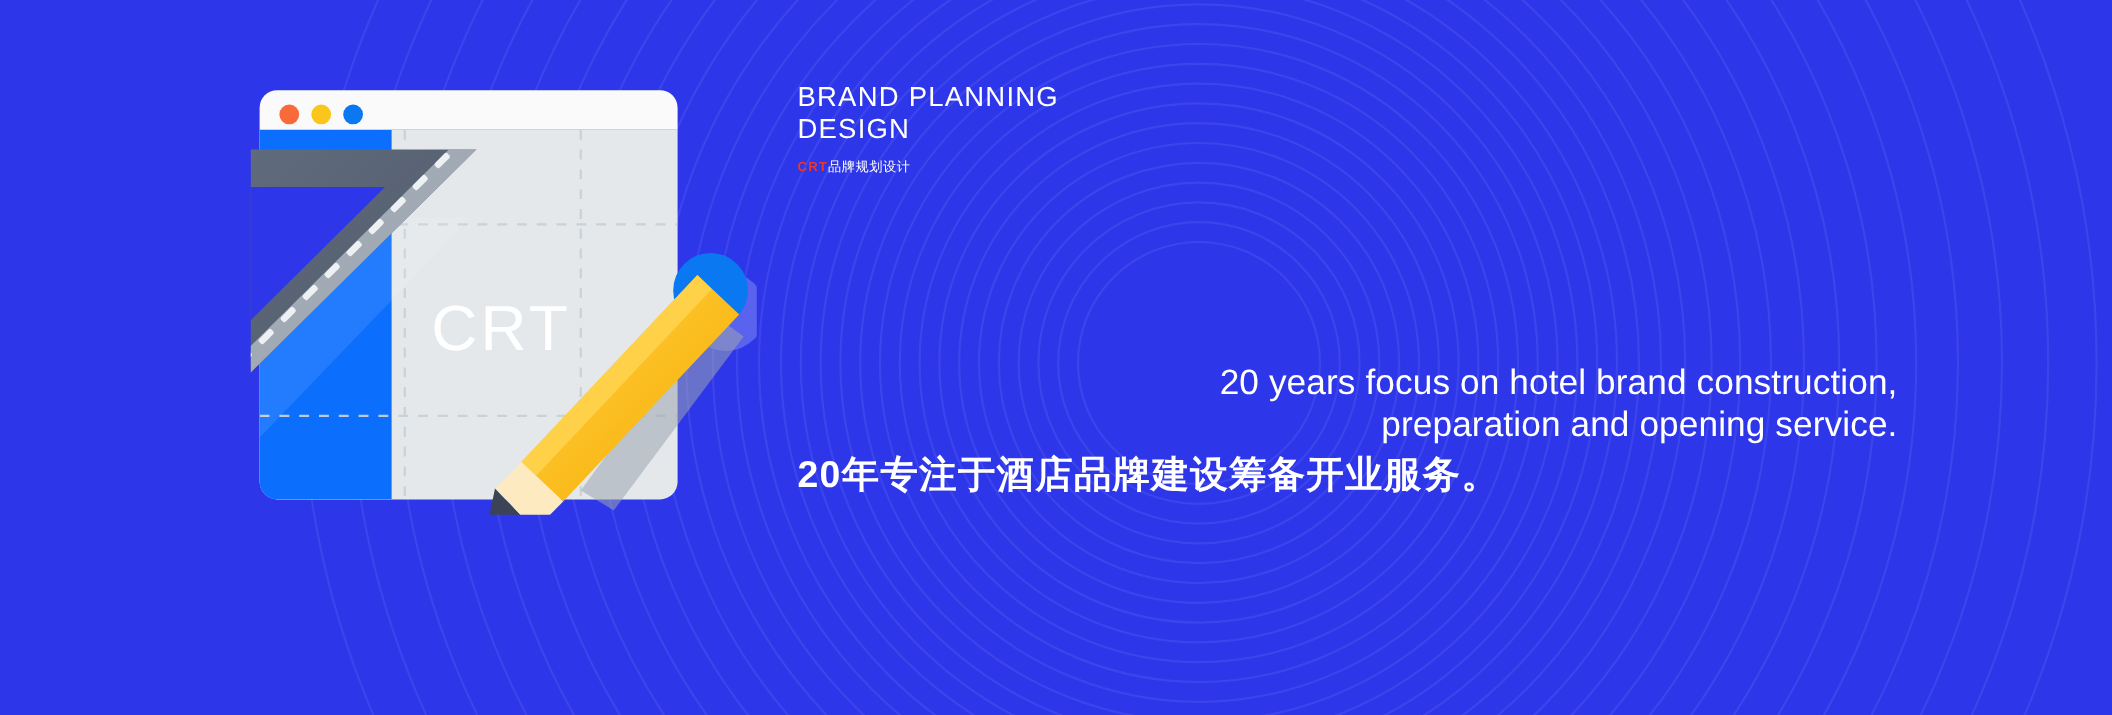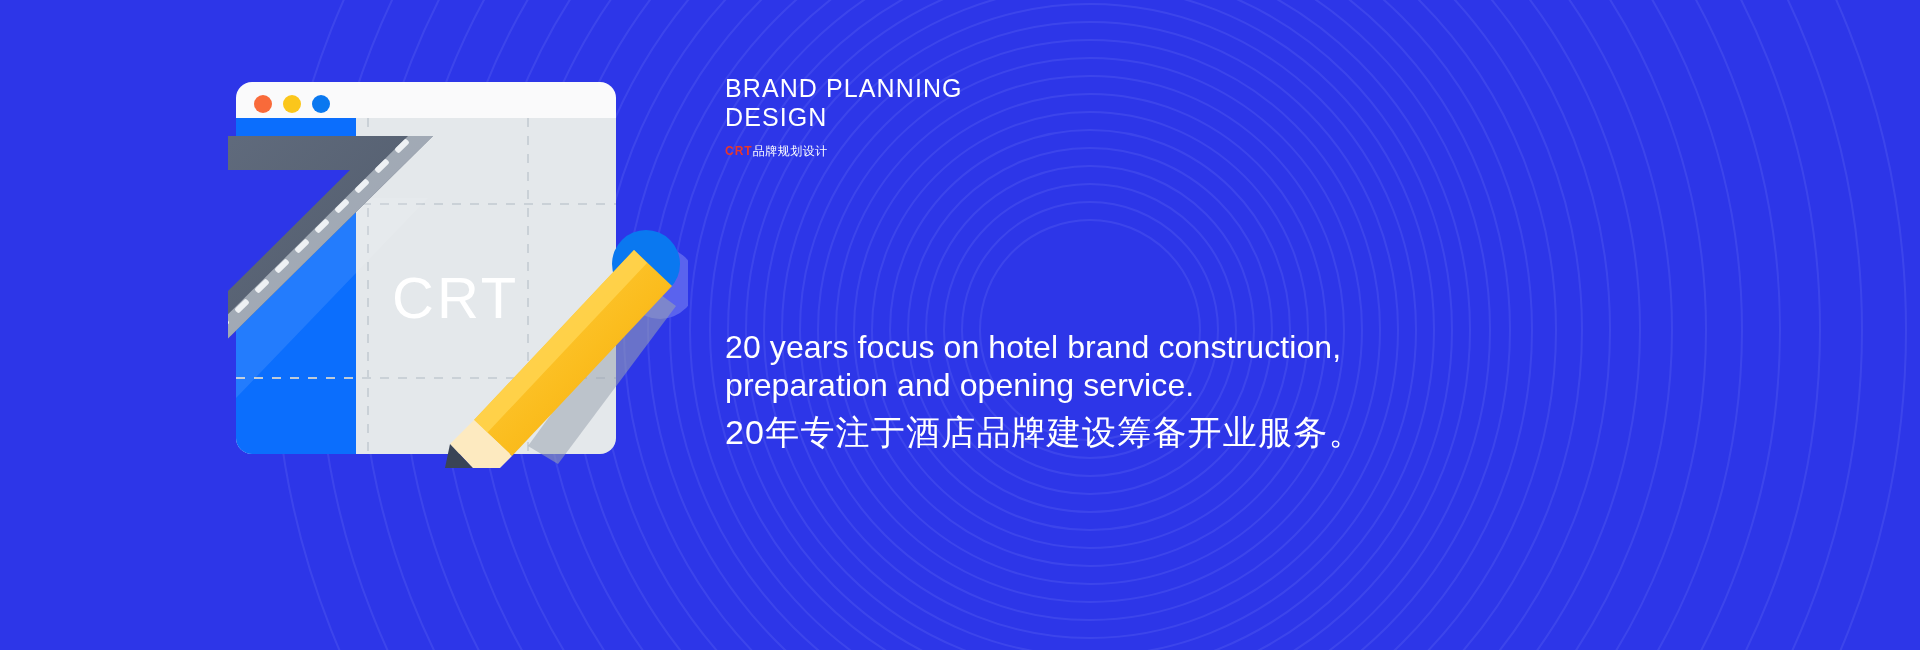--- a/index.html
+++ b/index.html
@@ -31,26 +31,26 @@
   .sub-cn{
     position:absolute;left:0;top:139px;
     font-size:12px;line-height:24px;letter-spacing:.5px;
     color:#ffffff;white-space:nowrap;
   }
   .sub-cn .mark{color:#e8372c;font-weight:700;letter-spacing:1px;}
 
   .lead-en{
     position:absolute;left:0;top:328px;width:1000px;
     color:#ffffff;font-size:32px;line-height:38px;
-    font-weight:400;letter-spacing:.1px;white-space:pre-line;
+    font-weight:400;letter-spacing:.1px;white-space:pre-line;text-align:right;
   }
   .lead-cn{
     position:absolute;left:0;top:412px;width:1000px;
     color:#ffffff;font-size:34px;line-height:40px;
-    font-weight:400;letter-spacing:1.2px;white-space:nowrap;
+    font-weight:700;letter-spacing:1.2px;white-space:nowrap;
   }
 </style>
 </head>
 <body>
 
 <div class="banner">
 
   <div class="rings">
     <svg width="1920" height="650" viewBox="0 0 1920 650" aria-hidden="true">
       <defs>

